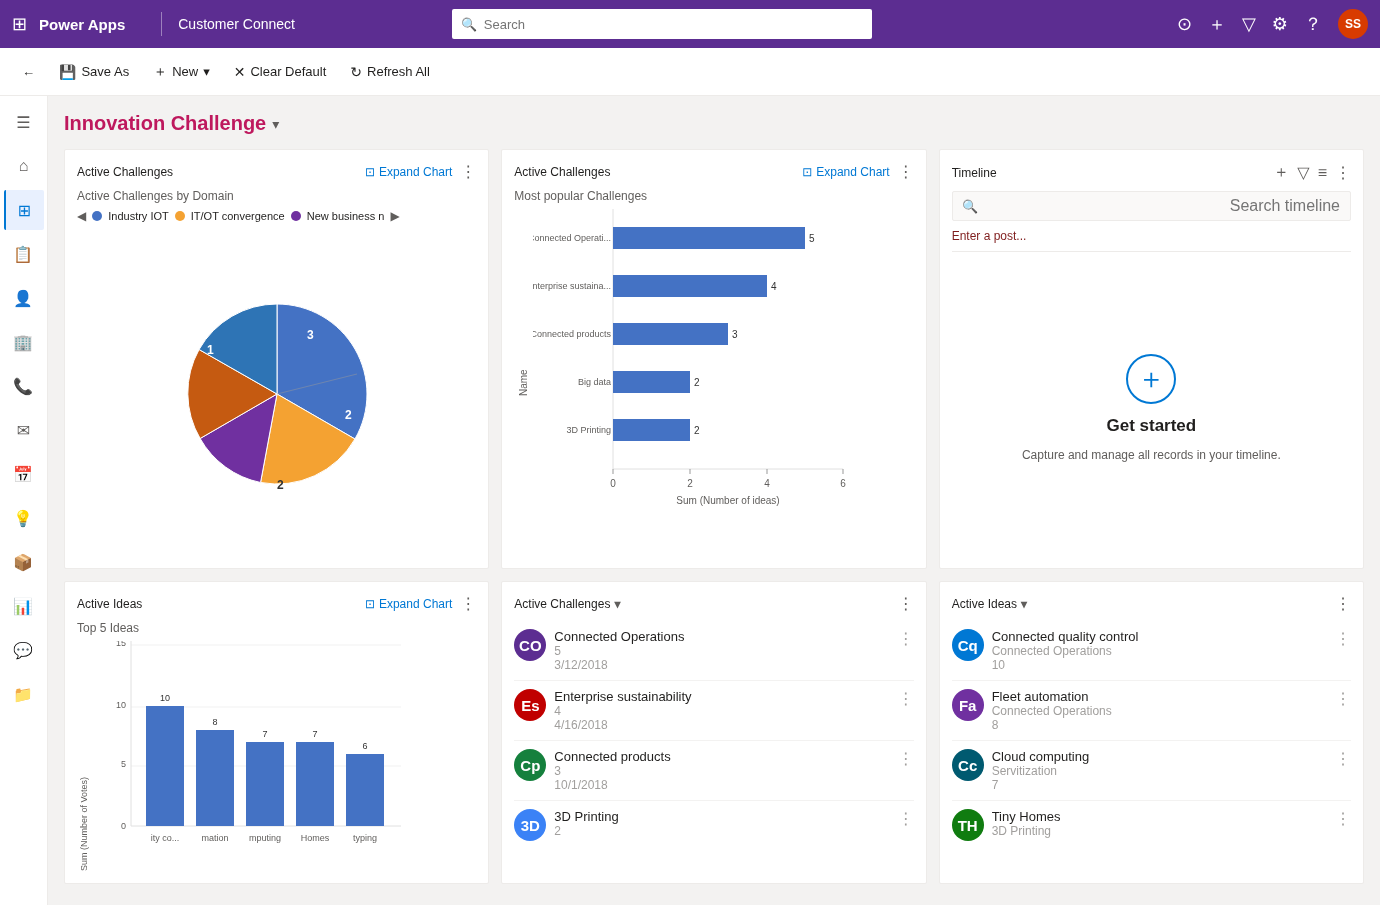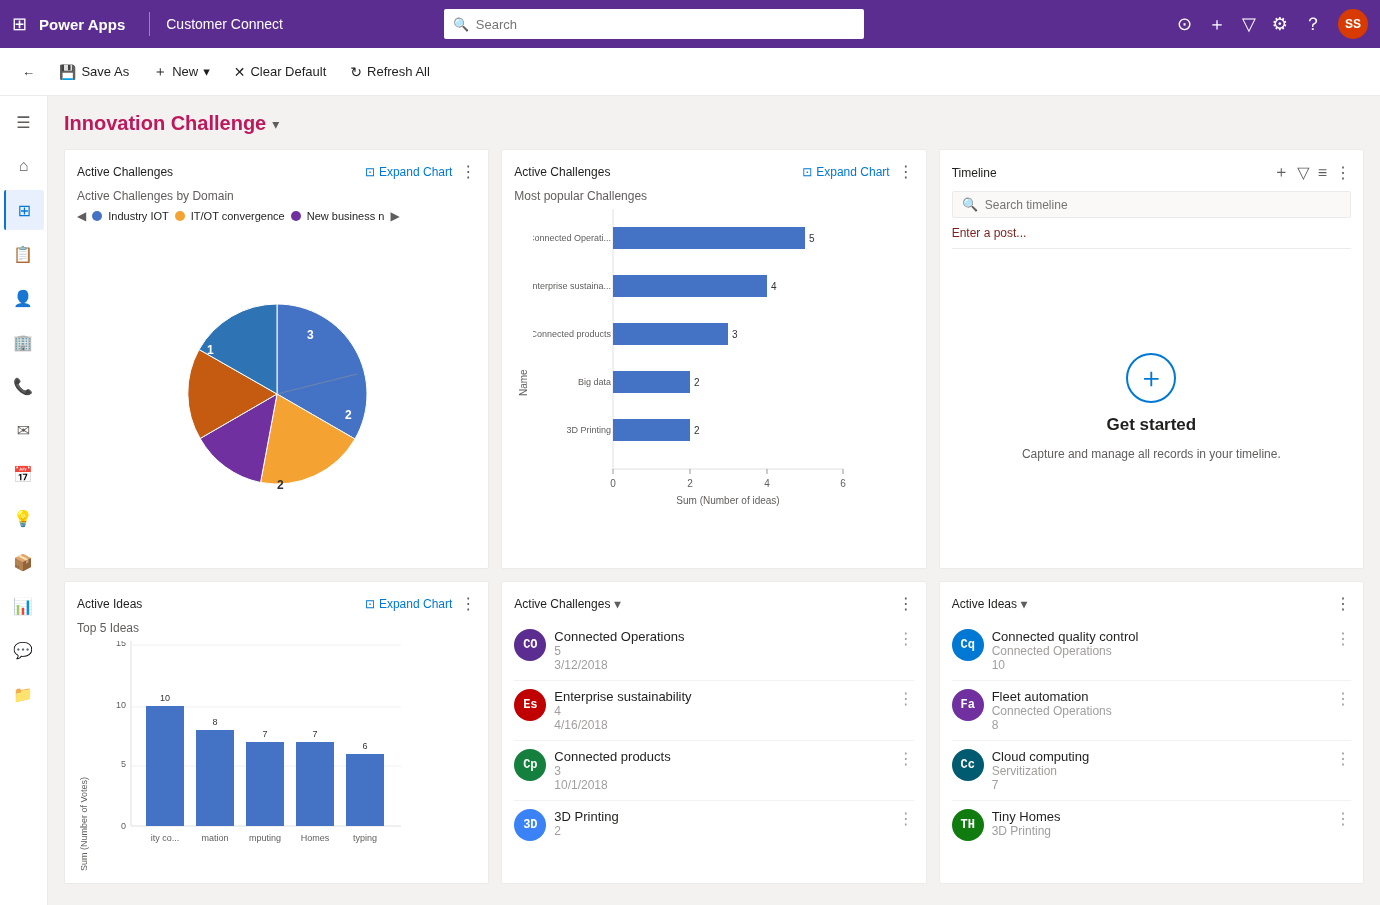--- a/index.html
+++ b/index.html
@@ -9,21 +9,21 @@
     .top-nav {
       background: #5c2d91;
       height: 48px;
       display: flex;
       align-items: center;
       padding: 0 12px;
       gap: 8px;
       color: white;
     }
     .top-nav .app-grid-icon { font-size: 18px; cursor: pointer; margin-right: 4px; }
-    .top-nav .app-name { font-size: 15px; font-weight: 600; margin-right: 8px; }
+    .top-nav .app-name { font-size: 15px; font-weight: 600; margin-right: 20px; }
     .top-nav .divider { width: 1px; height: 24px; background: rgba(255,255,255,0.4); margin: 0 8px; }
     .top-nav .record-name { font-size: 14px; }
     .top-nav .search-bar {
       flex: 1; max-width: 420px; margin: 0 auto;
       background: white; border-radius: 2px; height: 30px;
       display: flex; align-items: center; padding: 0 10px; gap: 6px;
       color: #666;
     }
     .top-nav .search-bar input {
       border: none; outline: none; font-size: 13px; width: 100%; color: #333;
@@ -101,21 +101,21 @@
     .pie-container { flex: 1; display: flex; align-items: center; justify-content: center; }
 
     
     .timeline-header-actions { display: flex; align-items: center; gap: 8px; }
     .timeline-icon-btn { background: transparent; border: none; cursor: pointer; font-size: 16px; color: #605e5c; }
     .search-timeline {
       display: flex; align-items: center; background: #faf9f8; border: 1px solid #edebe9;
       border-radius: 2px; padding: 5px 10px; gap: 6px; margin-bottom: 8px;
     }
     .search-timeline input {
-      border: none; outline: none; background: transparent; font-size: 12px; width: 100%; color: #605e5c;
+      border: none; outline: none; background: transparent; font-size: 16px; width: 100%; color: #605e5c; text-align: right;
     }
     .post-box {
       border-bottom: 1px solid #edebe9; padding-bottom: 8px; margin-bottom: 8px;
       font-size: 12px; color: #7f1d1d;
     }
     .timeline-empty {
       flex: 1; display: flex; flex-direction: column; align-items: center; justify-content: center;
       gap: 12px; padding: 20px 0;
     }
     .timeline-circle {
@@ -132,21 +132,21 @@
     .list-header { display: flex; align-items: center; justify-content: space-between; margin-bottom: 8px; }
     .list-title-row { display: flex; align-items: center; gap: 4px; font-size: 14px; font-weight: 600; }
     .list-chevron { font-size: 12px; color: #605e5c; cursor: pointer; }
     .list-item {
       display: flex; align-items: flex-start; padding: 8px 0;
       border-bottom: 1px solid #f3f2f1; gap: 8px;
     }
     .list-avatar {
       width: 32px; height: 32px; border-radius: 50%;
       display: flex; align-items: center; justify-content: center;
-      font-size: 12px; font-weight: 700; color: white; flex-shrink: 0; font-family: Liberation Mono, monospace;
+      font-size: 15px; font-weight: 700; color: white; flex-shrink: 0;
     }
     .list-item-content { flex: 1; }
     .list-item-title { font-size: 13px; font-weight: 500; }
     .list-item-sub { font-size: 12px; color: #a19f9d; }
     .list-item-more { font-size: 16px; color: #a19f9d; cursor: pointer; }
     .scroll-area { overflow-y: auto; max-height: 220px; }
 
     
     svg text { font-family: 'Segoe UI', sans-serif; }
     .timeline-card { display: flex; flex-direction: column; height: 100%; }

